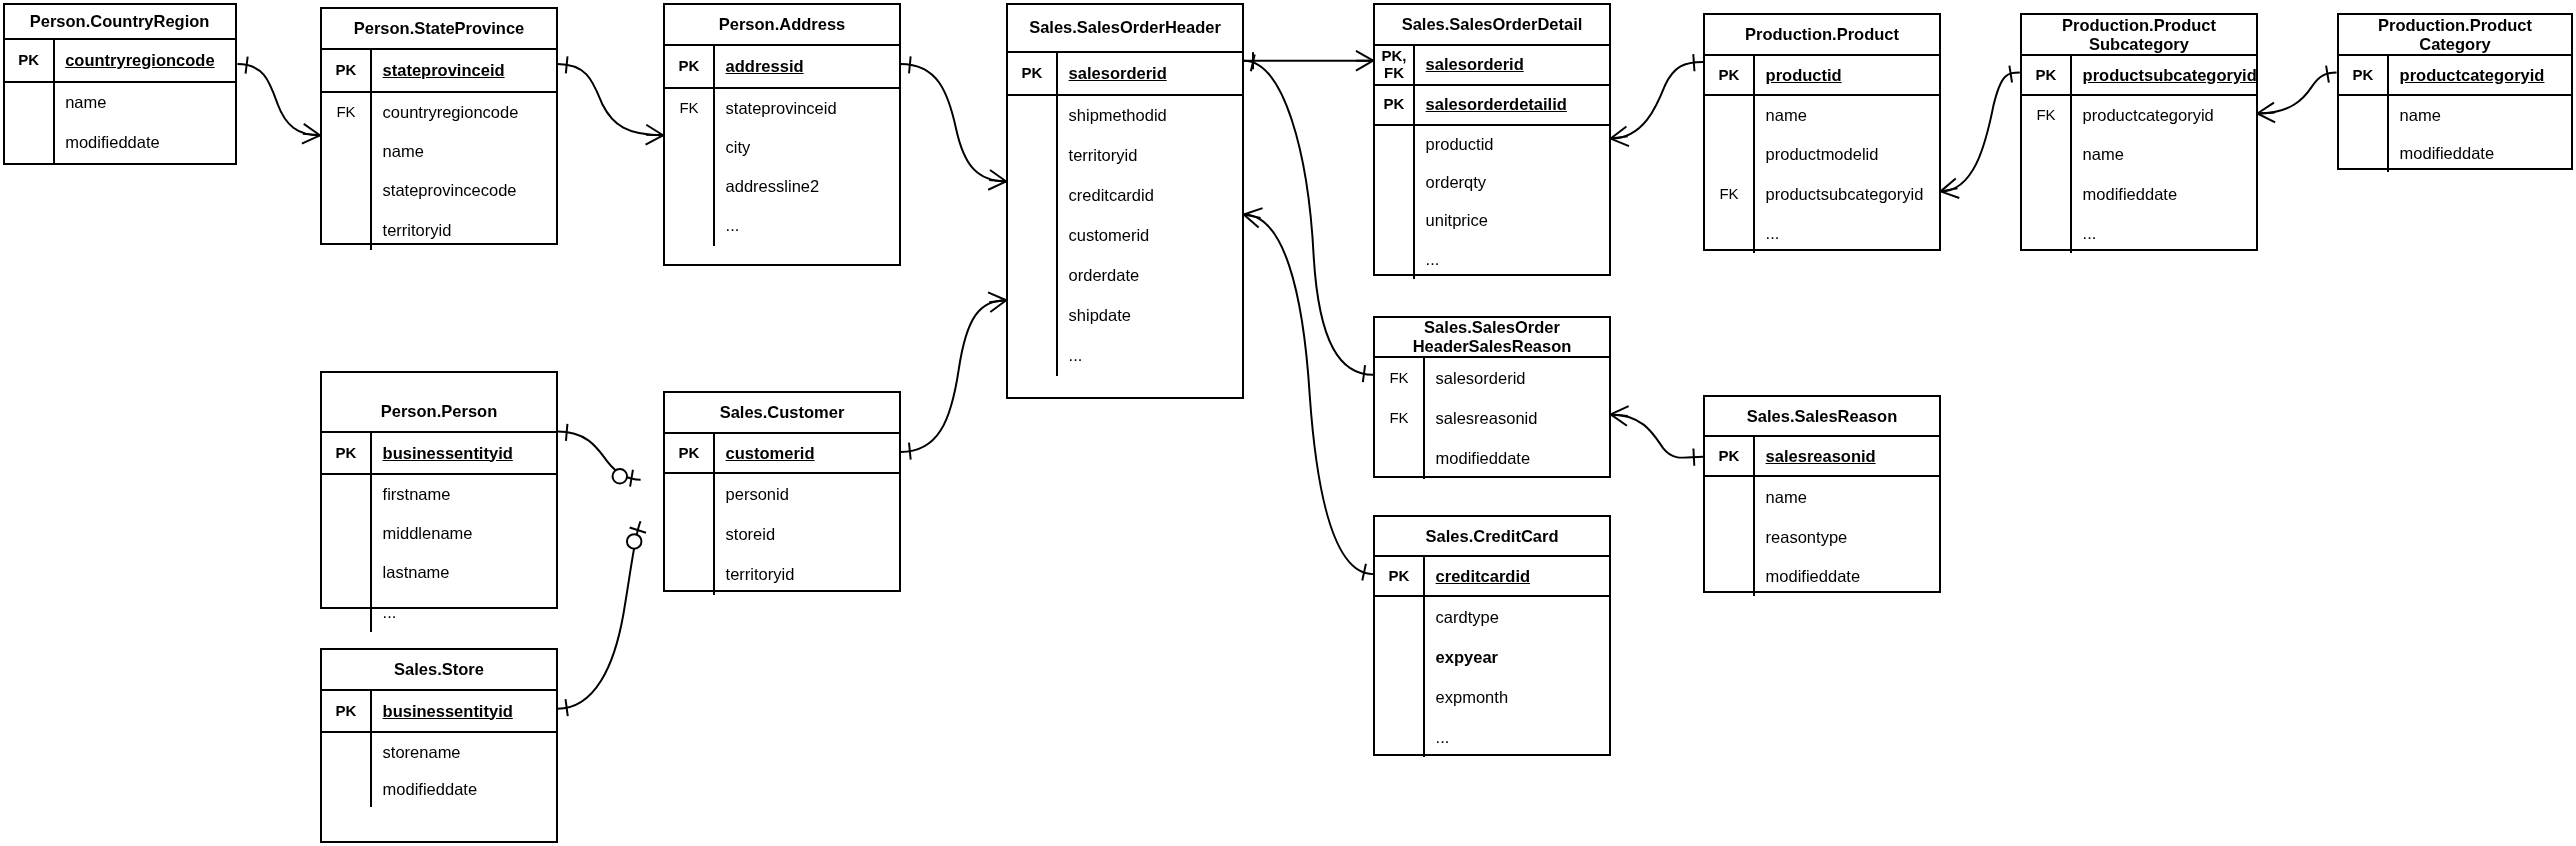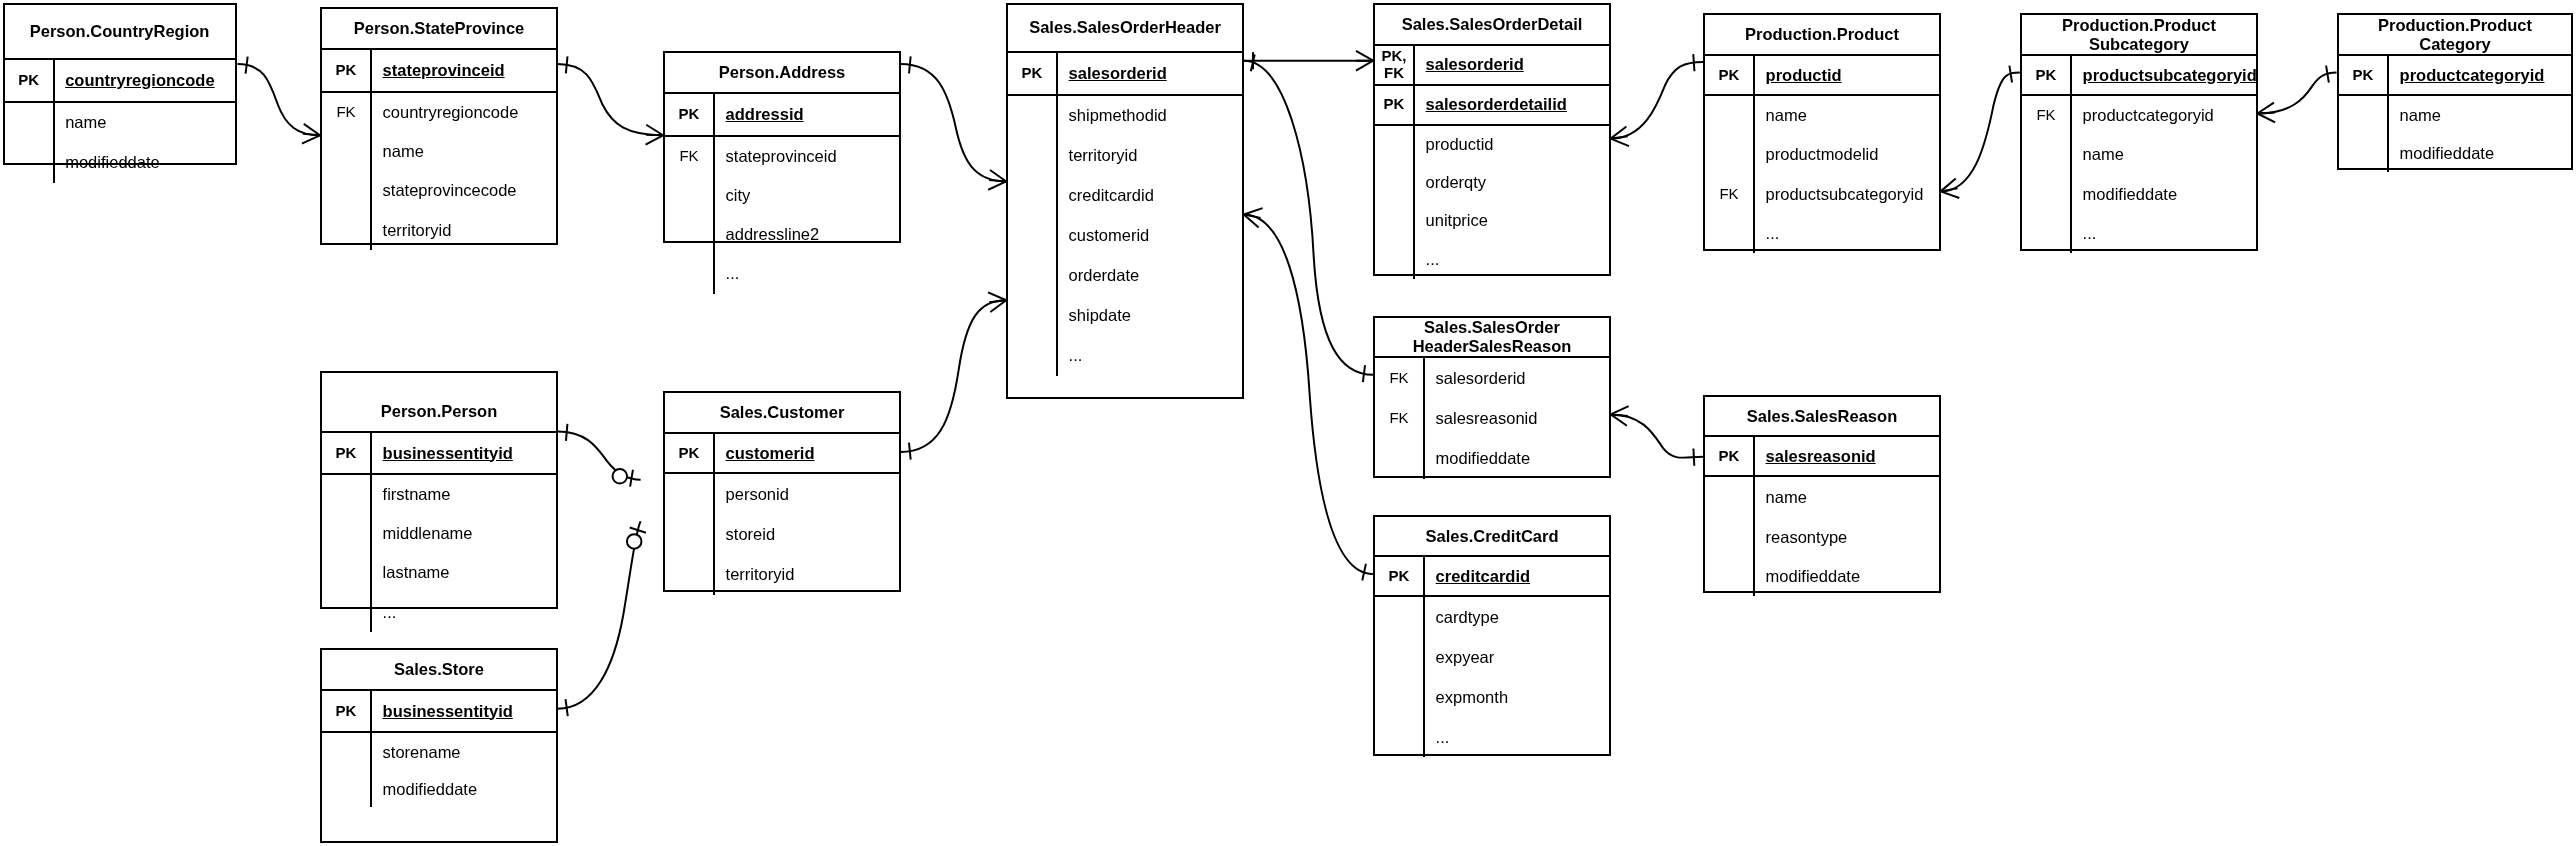--- a/index.html
+++ b/index.html
@@ -145,21 +145,21 @@
           <line x1="2440" y1="628" x2="2467.1883554141154" y2="615.2801992988984"></line>
           <line x1="2440" y1="628" x2="2465.904606585318" y2="630.2251646365819"></line>
         </g>
         <g>
           <line x1="2565.348230925616" y1="679.7392633585528" x2="2566.689024924671" y2="705.7046686404292"></line>
         </g>
       </g>
   </svg>
   <div id="entities-layer">
       <div class="entity" style="left: 2.6px; top: 2.6px; width: 234px; height: 162px;">
-        <div class="ent-title" style="height: 55px;">Person.CountryRegion</div>
+        <div class="ent-title" style="height: 35px;">Person.CountryRegion</div>
         <div class="group-body" style="border-bottom: 2px solid rgb(0, 0, 0);">
           <div class="attr-row" style="height: 41px;">
             <div class="key-cell" style="flex-basis: 50px; white-space: pre;">PK</div>
             <div class="name-cell pk">countryregioncode</div>
           </div>
         </div>
         <div class="group-body">
           <div class="attr-row" style="height: 40px;">
             <div class="key-cell" style="flex-basis: 50px; white-space: pre;"></div>
             <div class="name-cell">name</div>
@@ -190,21 +190,21 @@
           <div class="attr-row" style="height: 39px;">
             <div class="key-cell" style="flex-basis: 50px; white-space: pre;"></div>
             <div class="name-cell">stateprovincecode</div>
           </div>
           <div class="attr-row" style="height: 40px;">
             <div class="key-cell" style="flex-basis: 50px; white-space: pre;"></div>
             <div class="name-cell">territoryid</div>
           </div>
         </div>
       </div>
-      <div class="entity" style="left: 663px; top: 2.6px; width: 238px; height: 192px; margin-top: 48px;">
+      <div class="entity" style="left: 663px; top: 2.6px; width: 238px; height: 263px;">
         <div class="ent-title" style="height: 41px;">Person.Address</div>
         <div class="group-body" style="border-bottom: 2px solid rgb(0, 0, 0);">
           <div class="attr-row" style="height: 41px;">
             <div class="key-cell" style="flex-basis: 50px; white-space: pre;">PK</div>
             <div class="name-cell pk">addressid</div>
           </div>
         </div>
         <div class="group-body">
           <div class="attr-row" style="height: 39px;">
             <div class="key-cell fk" style="flex-basis: 50px; white-space: pre;">FK</div>
@@ -485,21 +485,21 @@
           <div class="attr-row" style="height: 38px;">
             <div class="key-cell" style="flex-basis: 50px; white-space: pre;">PK</div>
             <div class="name-cell pk">creditcardid</div>
           </div>
         </div>
         <div class="group-body">
           <div class="attr-row" style="height: 40px;">
             <div class="key-cell" style="flex-basis: 50px; white-space: pre;"></div>
             <div class="name-cell">cardtype</div>
           </div>
-          <div class="attr-row" style="height: 40px;">
+          <div class="attr-row" style="height: 40px; font-weight: bold;">
             <div class="key-cell" style="flex-basis: 50px; white-space: pre;"></div>
             <div class="name-cell">expyear</div>
           </div>
           <div class="attr-row" style="height: 40px;">
             <div class="key-cell" style="flex-basis: 50px; white-space: pre;"></div>
             <div class="name-cell">expmonth</div>
           </div>
           <div class="attr-row" style="height: 40px;">
             <div class="key-cell" style="flex-basis: 50px; white-space: pre;"></div>
             <div class="name-cell">...</div>

